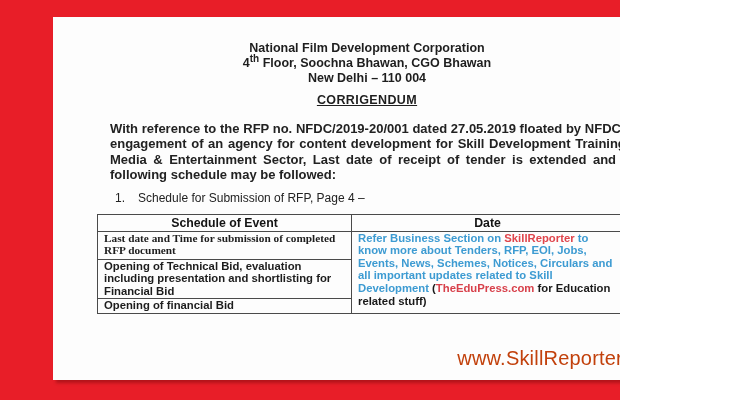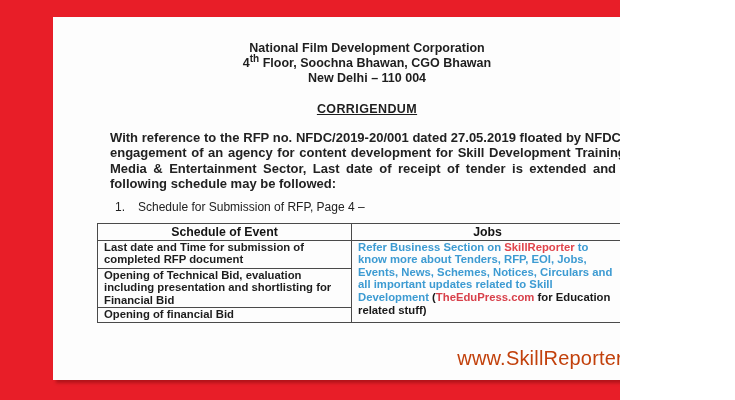--- a/index.html
+++ b/index.html
@@ -17,21 +17,21 @@
     box-shadow: 3px 3px 3px rgba(80, 0, 0, 0.35);
   }
   .doc-header {
     padding-top: 24px;
     text-align: center;
     font-size: 12.5px; font-weight: 700;
     line-height: 15px;
     color: #1e1e1e;
   }
   .doc-header sup { font-size: 10px; line-height: 0; }
-  .heading { text-align: center; margin-top: 13px; }
+  .heading { text-align: center; margin-top: 4px; }
   .heading-text {
     font-size: 12.5px; font-weight: 700;
     text-decoration: underline;
     letter-spacing: 0.4px;
     color: #1e1e1e;
   }
   .intro {
     margin: 13px 0 0 57px;
     width: 532px;
     text-align: justify;
@@ -60,21 +60,21 @@
     color: #141414;
   }
   th.col-event { width: 253px; margin-top: 44px; }
   table.schedule td {
     font-size: 11.3px; font-weight: 600;
     line-height: 12.6px;
     padding: 0 4px 1px 6px;
     vertical-align: top;
     color: #1d1d1d;
   }
-  td.ev-1 { height: 26px; }
+  td.ev-1 { height: 26px; font-family: Liberation Serif, serif; }
   td.ev-2 { height: 37px; }
   td.ev-3 { height: 13px; }
   td.overlay {
     font-size: 10.7px; font-weight: 700;
     line-height: 11.7px;
     padding: 1px 3px 0 5px;
   }
   .watermark {
     position: absolute; right: 15px; bottom: 10px;
     font-size: 20px; font-weight: 400;
@@ -101,21 +101,21 @@
     <p class="intro">With reference to the RFP no. NFDC/2019-20/001 dated 27.05.2019 floated by NFDC for engagement of an agency for content development for Skill Development Training in Media &amp; Entertainment Sector, Last date of receipt of tender is extended and the following schedule may be followed:</p>
 
     <div class="list-item">
       <span class="list-num">1.</span><span>Schedule for Submission of RFP, Page 4 –</span>
     </div>
 
     <table class="schedule">
       <tbody>
           <tr>
         <th class="col-event">Schedule of Event</th>
-        <th class="col-date">Jobs</th>
+        <th class="col-date">Date</th>
       </tr>
       <tr>
         <td class="ev-1">Last date and Time for submission of completed RFP document</td>
         <td class="overlay" rowspan="3"><span style="color: rgb(61, 155, 210);">Refer Business Section on </span><span style="color: rgb(224, 69, 76);">SkillReporter</span><span style="color: rgb(61, 155, 210);"> to know more about Tenders, RFP, EOI, Jobs, Events, News, Schemes, Notices, Circulars and all important updates related to Skill Development </span><span style="color: rgb(26, 26, 26);">(</span><span style="color: rgb(216, 65, 75);">TheEduPress.com</span><span style="color: rgb(26, 26, 26);"> for Education related stuff)</span></td>
       </tr>
       <tr>
         <td class="ev-2">Opening of Technical Bid, evaluation including presentation and shortlisting for Financial Bid</td>
       </tr>
       <tr>
         <td class="ev-3">Opening of financial Bid</td>

